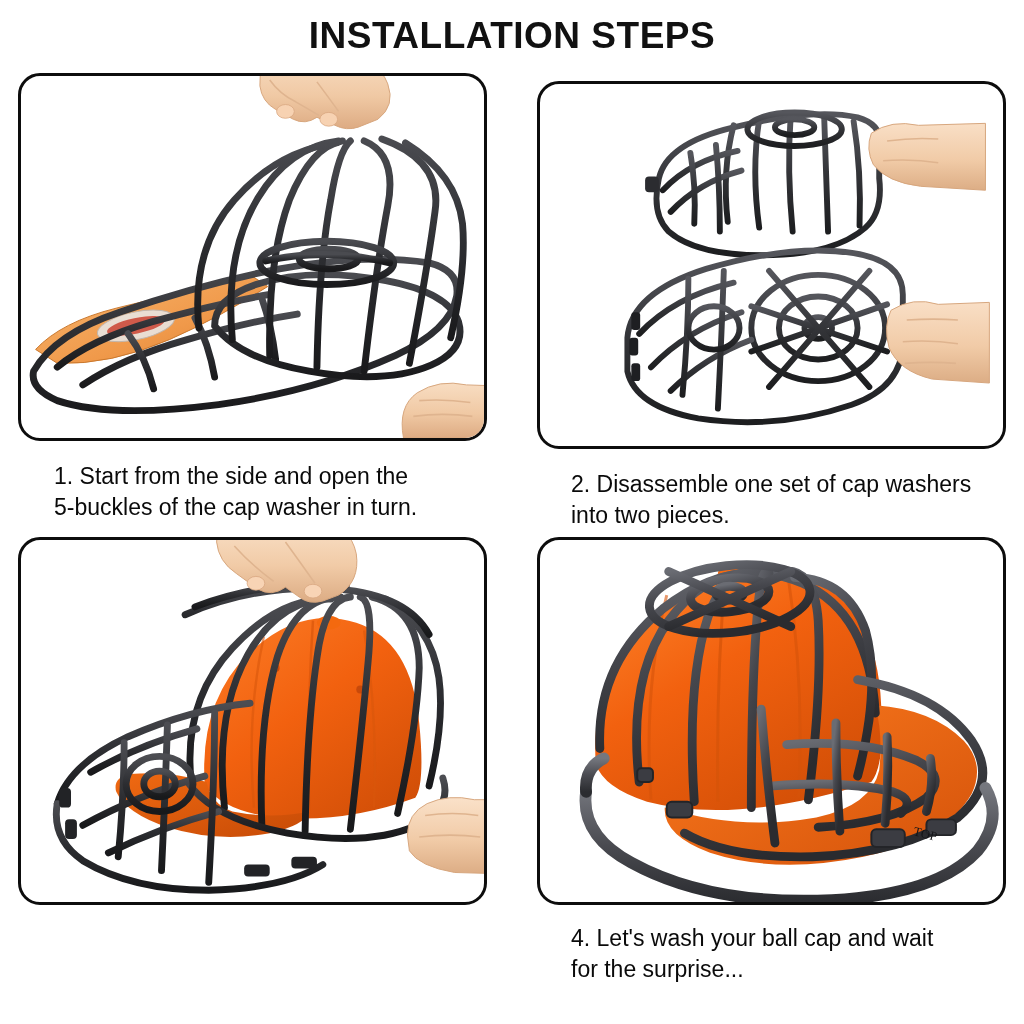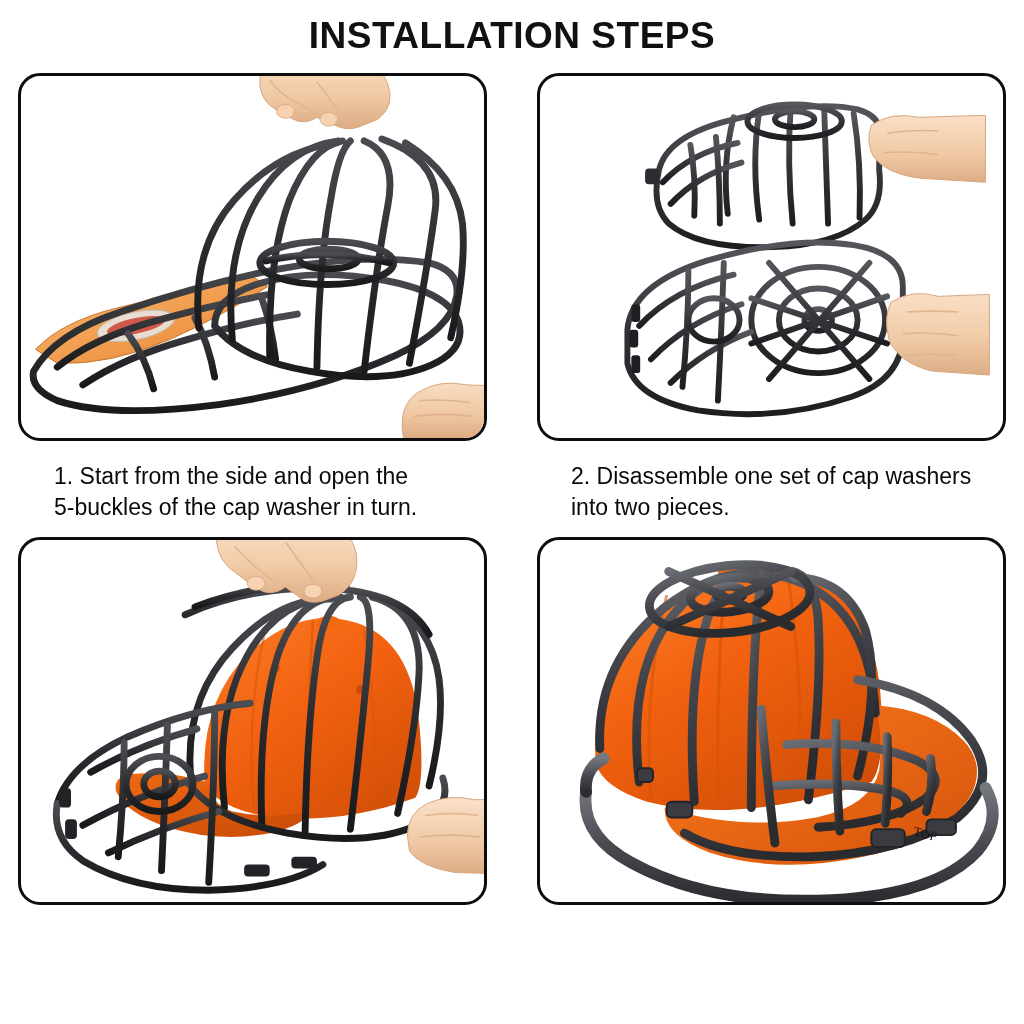--- a/index.html
+++ b/index.html
@@ -33,21 +33,21 @@
     letter-spacing: 0.5px;
     line-height: 44px;
     color: #111111;
   }
 
   
   .step {
     position: absolute;
   }
   .step-1 { left: 18px;  top: 73px;  }
-  .step-2 { left: 537px; top: 73px; border-radius: 23px;  }
+  .step-2 { left: 537px; top: 81px; border-radius: 23px;  }
   .step-3 { left: 18px;  top: 537px; }
   .step-4 { left: 537px; top: 537px; }
 
   .panel {
     position: relative;
     width: 469px;
     height: 368px;
     border: 3px solid #0d0d0d;
     border-radius: 22px;
     background: #ffffff;
@@ -393,15 +393,17 @@
         <g fill="#3b3c42" stroke="#232428" stroke-width="2">
           <rect x="128" y="266" width="26" height="16" rx="5"></rect>
           <rect x="98" y="232" width="16" height="14" rx="4"></rect>
           <rect x="336" y="294" width="34" height="18" rx="5"></rect>
           <rect x="392" y="284" width="30" height="16" rx="5"></rect>
         </g>
 
         <text x="378" y="300" font-family="Liberation Serif, serif" font-size="13" fill="#141518" transform="rotate(14 378 300)">TOP</text>
       </svg>
     </div>
+    <div class="caption">4. Let's wash your ball cap and wait
+for the surprise...</div>
   </div>
 
 </div>
 
 </body></html>

